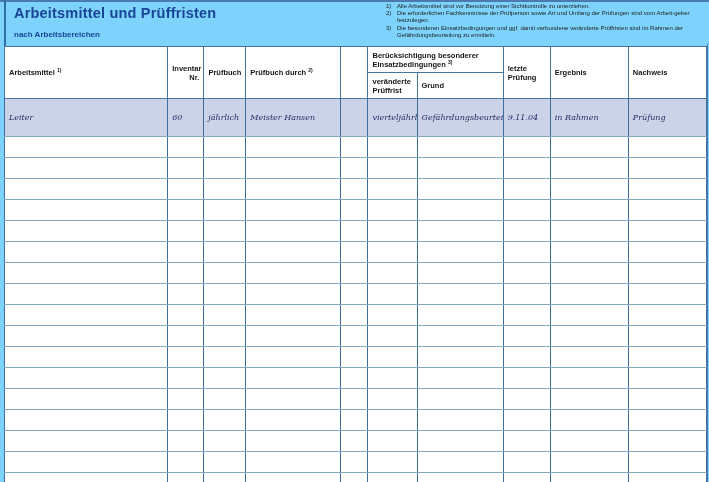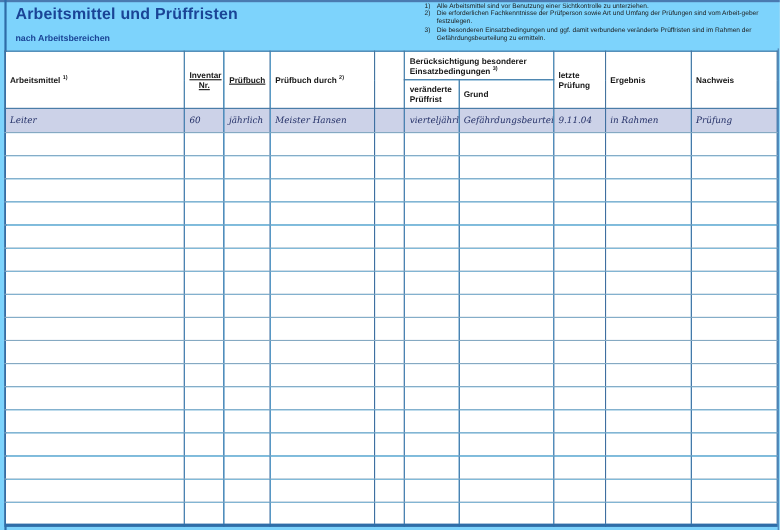--- a/index.html
+++ b/index.html
@@ -37,28 +37,28 @@
     padding:1px 4px;
     overflow:hidden;
     box-sizing:border-box;
   }
   .inspection-table thead th {
     background:#ffffff; color:#161616;
     font-size:7.5px; font-weight:bold;
     text-align:left; vertical-align:middle;
     height:26px; line-height:9px;
   }
-  .inspection-table thead th.center { text-align:center;text-decoration:underline; }
+  .inspection-table thead th.center { text-align:right; }
   .inspection-table sup { font-size:5px; vertical-align:super; line-height:0; }
 
   tr.filled-row td {
     background:#ccd2e8;
     font-family:"DejaVu Serif", serif; font-style:italic;
     font-size:8px; color:#232f66;
-    height:22px; white-space:nowrap;
+    height:38px; white-space:nowrap;
     border-color:#85a9c2 #3f6fa0 #85a9c2 #3f6fa0;
     border-top:1.3px solid #2b3f77;
   }
   tr.empty-row td {
     height:21px; background:#ffffff;
     border-color:#85a9c2 #3f6fa0 #85a9c2 #3f6fa0;
   }
 </style>
 </head>
 <body>

